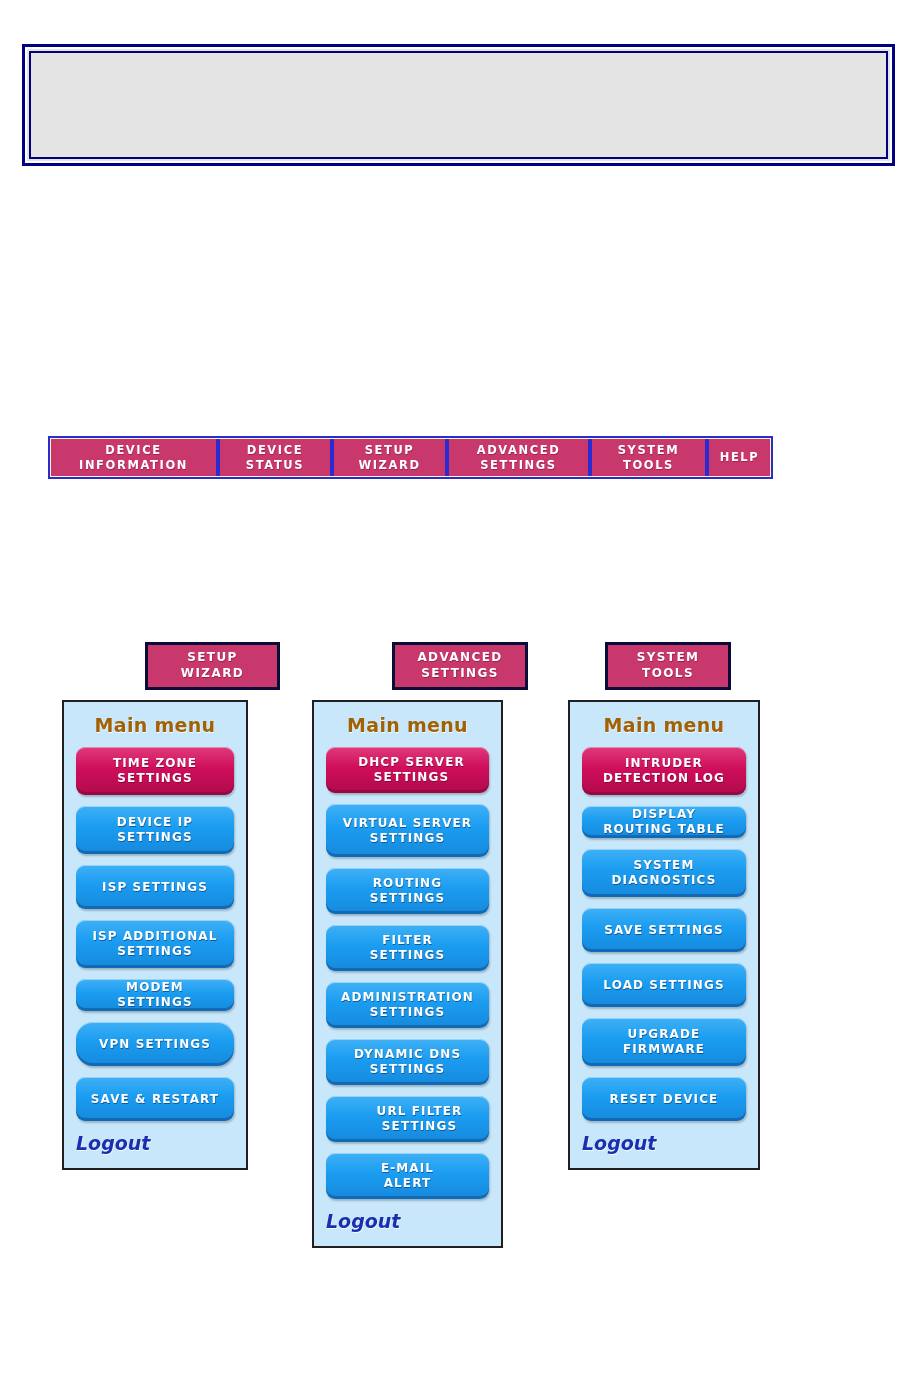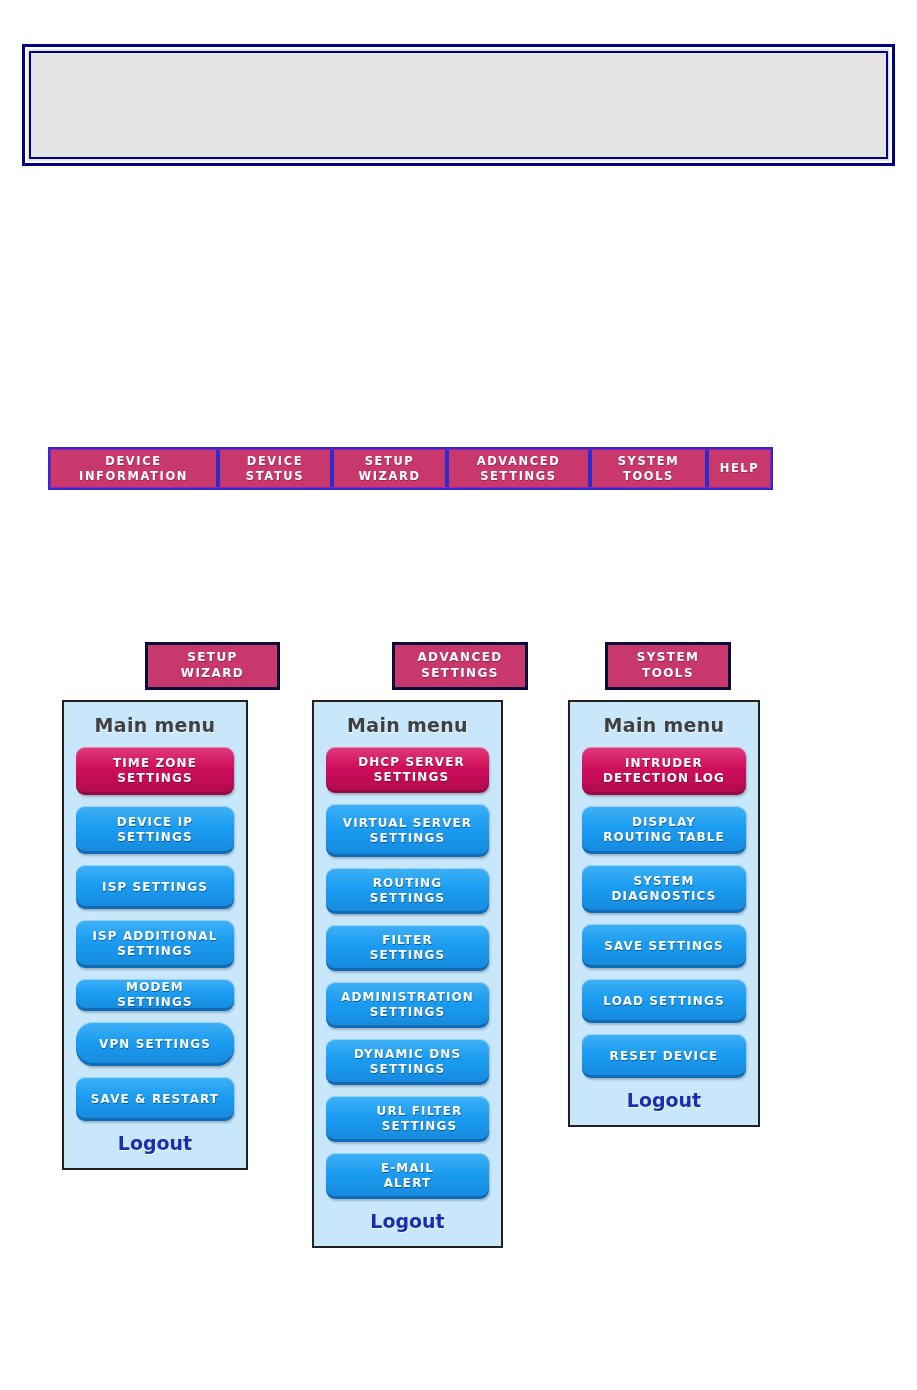--- a/index.html
+++ b/index.html
@@ -43,24 +43,24 @@
     top: 10px;
     font-size: 13px;
     color: #222222;
     white-space: pre-wrap;
   }
 
   
   .navbar {
     position: absolute;
     left: 48px;
-    top: 447px;
+    top: 436px;
     height: 43px;
     display: flex;
-    background: #a21caf;
+    background: #fef9c3;
     border: 2px solid #2b2bd0;
     box-sizing: border-box;
     padding: 1px;
   }
   .navtab {
     background: #c8386c;
     color: #ffffff;
     font-size: 11.5px;
     font-weight: bold;
     letter-spacing: 1.6px;
@@ -99,21 +99,21 @@
   }
   .col-panel {
     margin-top: 10px;
     background: #c8e7fa;
     border: 2px solid #202020;
     box-sizing: border-box;
     padding: 10px 12px 12px 12px;
   }
   .panel-title {
     text-align: center;
-    color: #404040;
+    color: #a16207;
     font-size: 19px;
     font-weight: bold;
     letter-spacing: 0.3px;
     margin: 2px 0 11px 0;
     text-shadow: 0.5px 0.5px 0 rgba(255,255,255,0.8);
   }
   .menu-btn {
     display: flex;
     align-items: center;
     justify-content: center;
@@ -138,27 +138,27 @@
   .menu-btn.active {
     background: #cf0e5b;
     background-image: linear-gradient(180deg, #e03a7a 0%, #cf0e5b 45%, #b00a4c 100%);
     box-shadow:
       inset 0 1px 0 rgba(255,255,255,0.4),
       inset 0 -3px 0 rgba(130,5,55,0.55),
       1px 2px 2px rgba(0,0,0,0.22);
     text-shadow: 0.5px 0.5px 0 rgba(120,5,50,0.8);
   }
   .logout {
-    text-align: center;
     color: #1a2fb0;
     font-size: 19px;
     font-weight: bold;
     margin-top: 3px;
     margin-bottom: 2px;
     text-shadow: 0.5px 0.5px 0 rgba(255,255,255,0.8);
+    font-style: italic;
   }
 </style>
 </head>
 <body>
 
 <div class="banner">
   <div class="banner-inner">
     <div class="banner-text"></div>
   </div>
 </div>
@@ -221,23 +221,25 @@
         <div class="logout">Logout</div>
       </div>
     </div>
     <div class="col" style="left: 568px; top: 642px;">
       <div class="col-badge" style="width: 126px; margin-left: 37px;">SYSTEM
 TOOLS</div>
       <div class="col-panel" style="width: 192px;">
         <div class="panel-title">Main menu</div>
         <div class="menu-btn active" style="height: 48px;">INTRUDER
 DETECTION LOG</div>
-        <div class="menu-btn" style="height: 48px;">DISPLAY
+        <div class="menu-btn" style="height: 32px;">DISPLAY
 ROUTING TABLE</div>
         <div class="menu-btn" style="height: 48px;">SYSTEM
 DIAGNOSTICS</div>
         <div class="menu-btn" style="height: 44px;">SAVE SETTINGS</div>
         <div class="menu-btn" style="height: 44px;">LOAD SETTINGS</div>
+        <div class="menu-btn" style="height: 48px;">UPGRADE
+FIRMWARE</div>
         <div class="menu-btn" style="height: 44px;">RESET DEVICE</div>
         <div class="logout">Logout</div>
       </div>
     </div>
   </div>
 
 </body></html>

